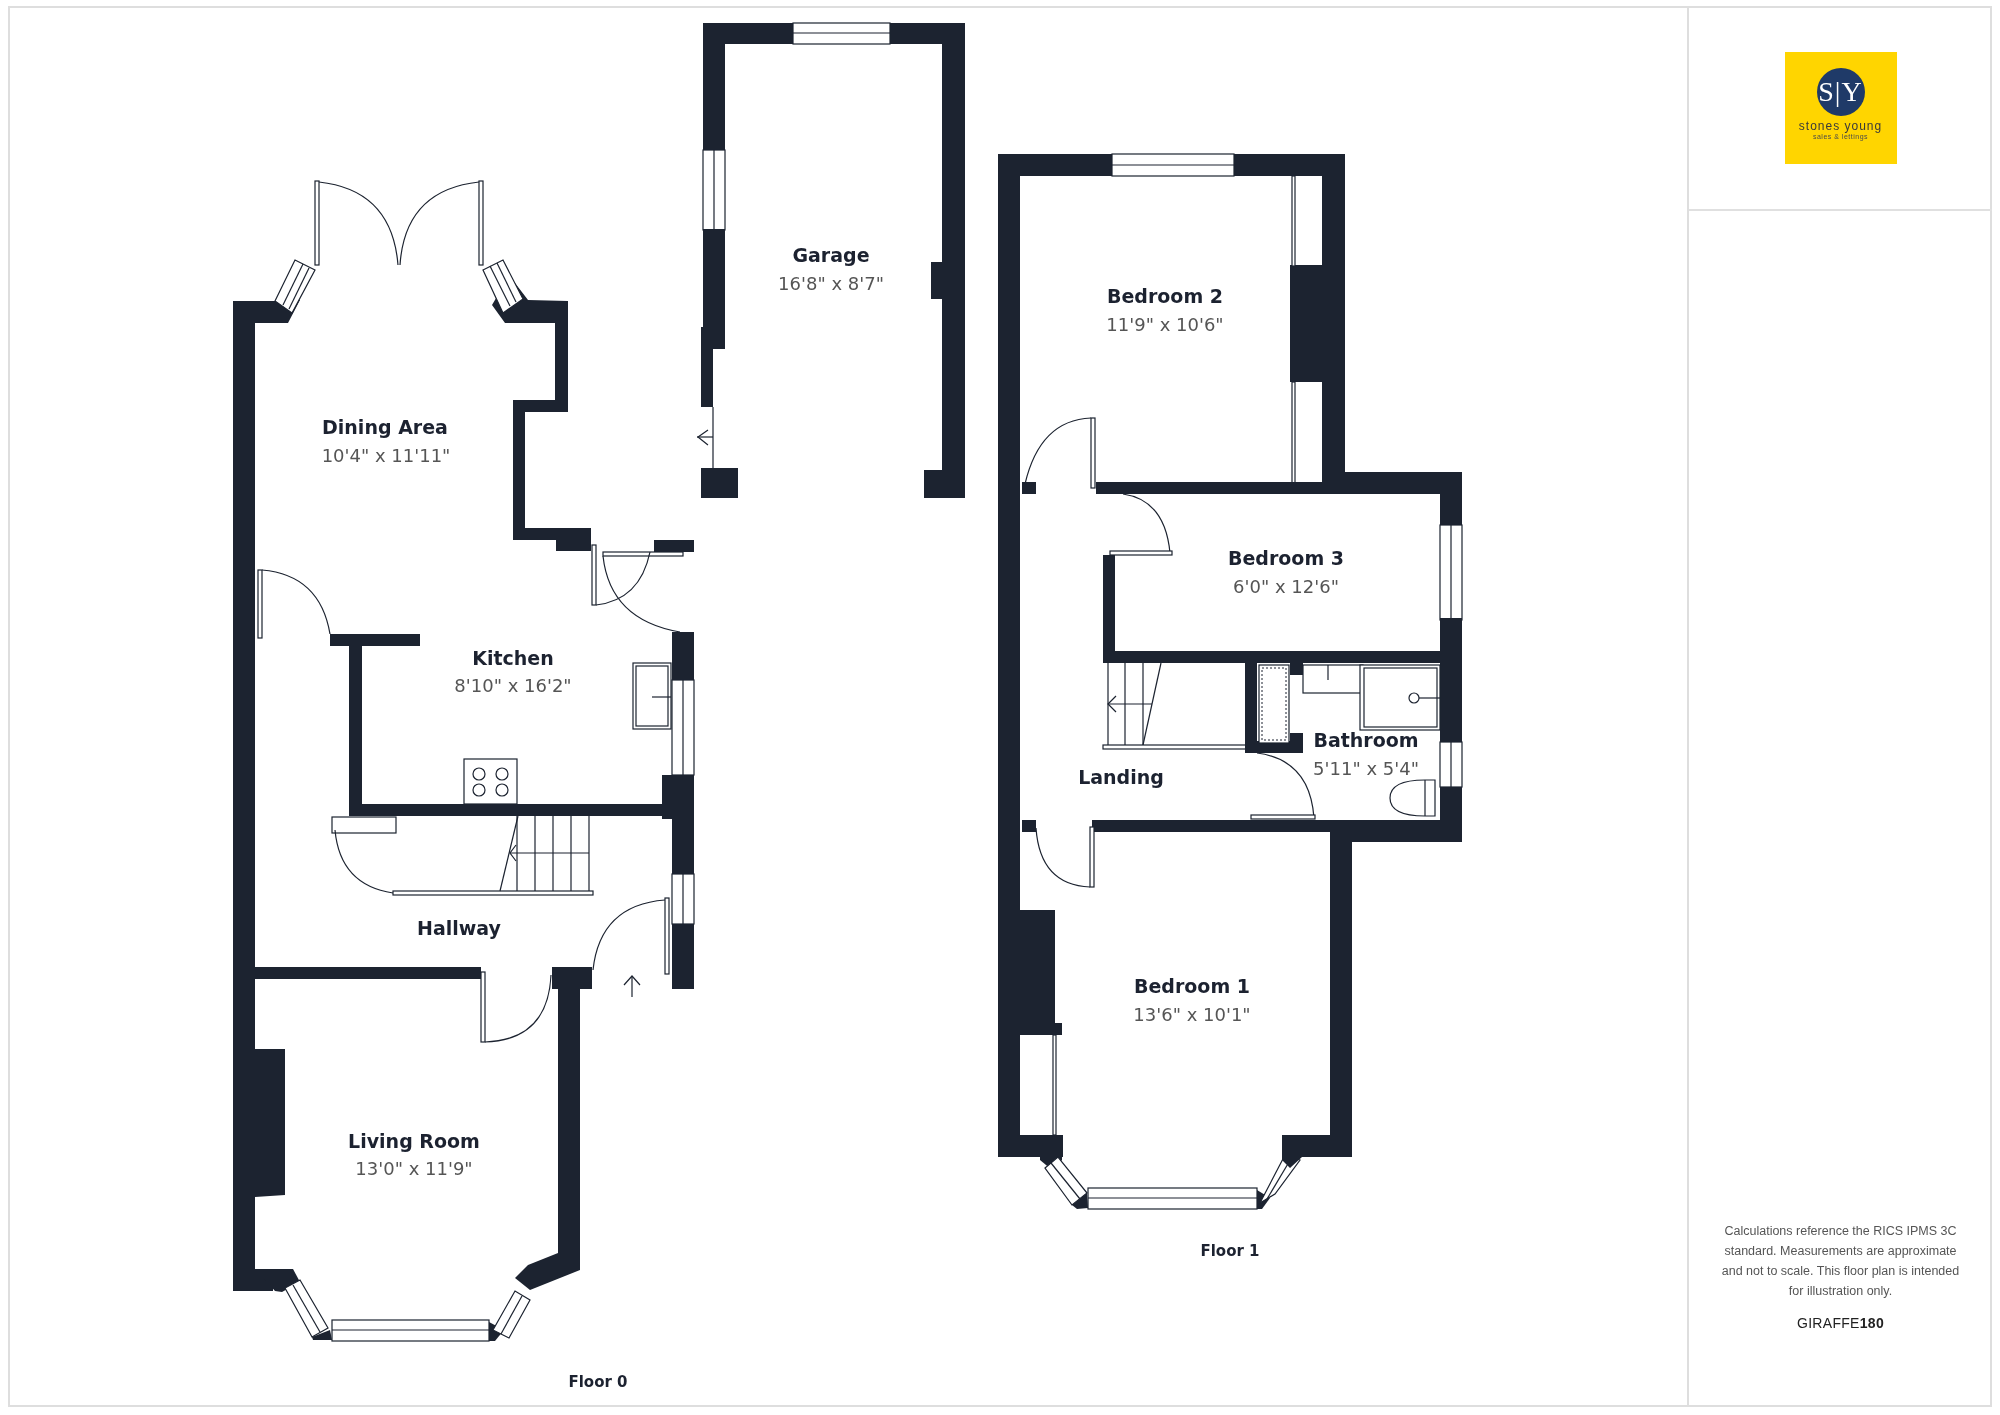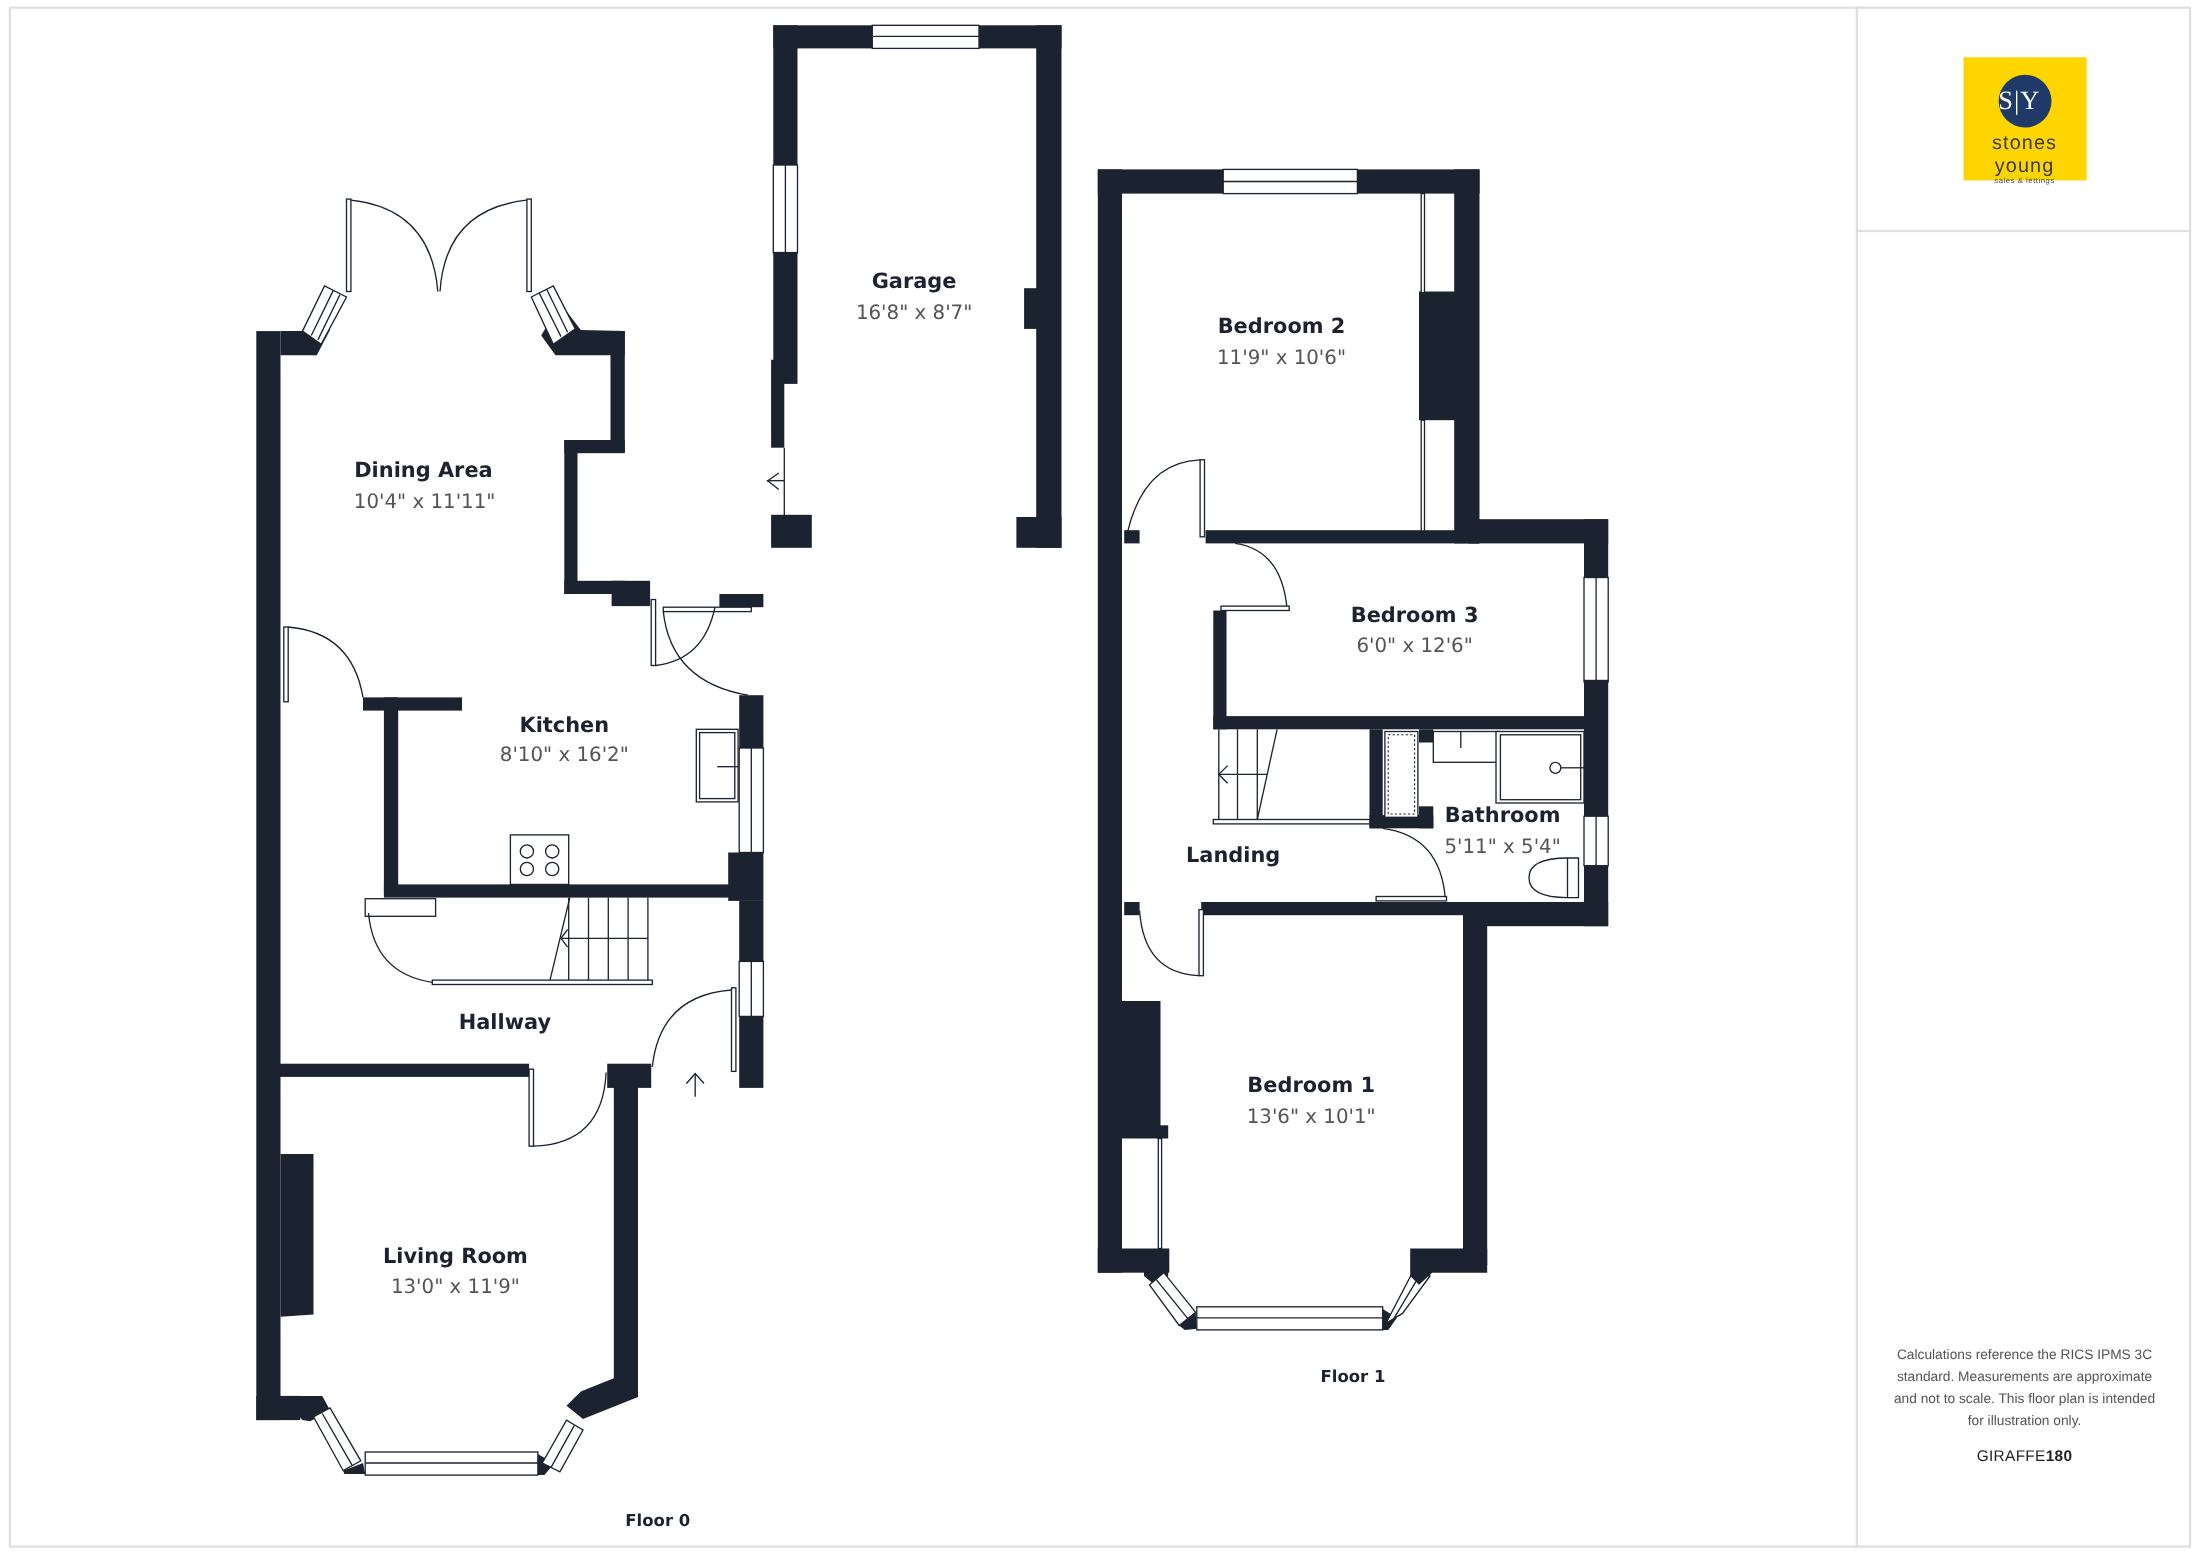--- a/index.html
+++ b/index.html
@@ -13,23 +13,23 @@
   .side-sec { position: absolute; left: 0; right: 0; border-bottom: 2px solid #e0e0e0;
               display: flex; flex-direction: column; align-items: center; justify-content: center;
               text-align: center; }
   .sec-logo { top: 0; height: 203px; }
   .sec-area { top: 205px; height: 915px; }
   .sec-note { top: 1122px; height: 76px; }
   .sec-disc { top: 1200px; bottom: 0; border-bottom: none; justify-content: flex-start; padding-top: 15px; }
   .logo { width: 112px; height: 112px; background: #ffd500; display: flex; flex-direction: column;
           align-items: center; justify-content: flex-start; box-sizing: border-box; padding-top: 16px; }
   .logo-circle { width: 48px; height: 48px; border-radius: 50%; background: #1f3a68; color: #fff;
-                 font-family: "Liberation Serif", "DejaVu Serif", serif; font-size: 24px; line-height: 48px;
-                 text-align: left; letter-spacing: 1px; }
-  .logo-name { font-size: 18px; color: #3a3a3a; letter-spacing: 1px; margin-top: 3px; }
+                 font-family: "Liberation Serif", "DejaVu Serif", serif; font-size: 28px; line-height: 48px;
+                 text-align: center; letter-spacing: 1px; }
+  .logo-name { font-size: 12px; color: #3a3a3a; letter-spacing: 1px; margin-top: 3px; }
   .logo-sub { font-size: 7px; color: #4a4a4a; letter-spacing: 0.5px; }
   .area-title { font-size: 17px; font-weight: bold; color: #1c2230; }
   .area-title sup { font-size: 9px; }
   .area-val { font-size: 14px; color: #555; margin-top: 10px; }
   .area-val sup { font-size: 9px; }
   .note { font-size: 12.5px; color: #555; }
   .disc { font-size: 12.5px; color: #555; line-height: 20px; width: 245px; }
   .brand { margin-top: 14px; font-size: 14px; color: #222; letter-spacing: 0.3px; }
   .brand b { font-weight: bold; }
   .room-name { font-family: "DejaVu Sans", sans-serif; font-weight: bold; font-size: 19px; fill: #1c2230; }

